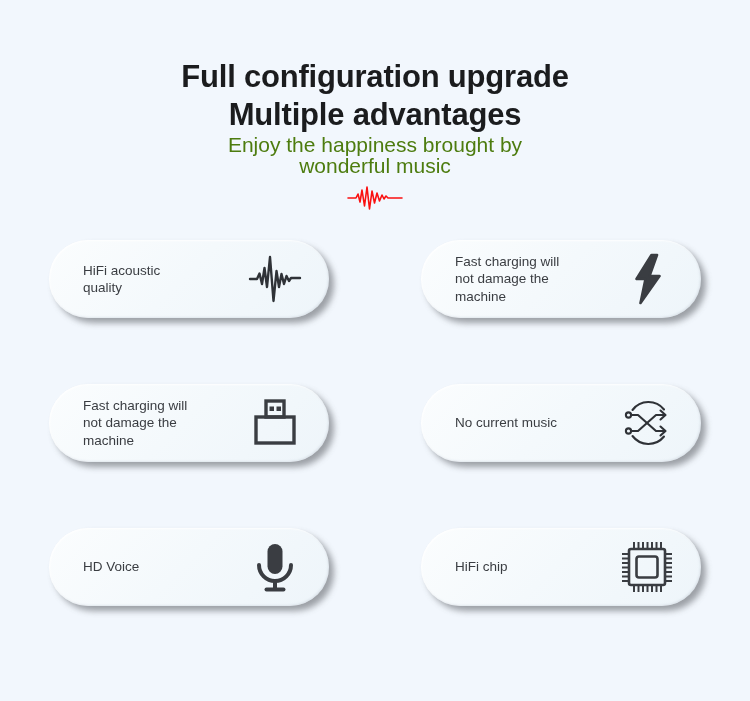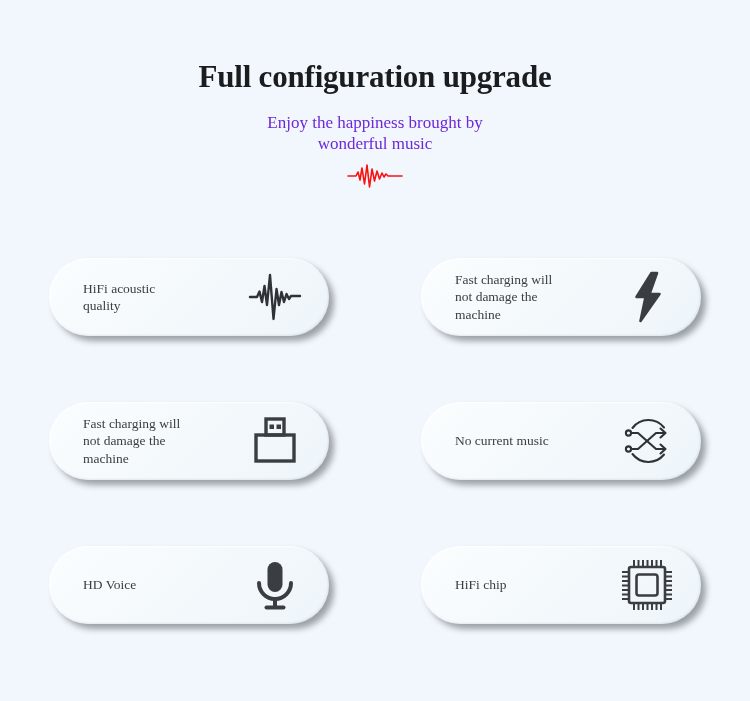--- a/index.html
+++ b/index.html
@@ -14,60 +14,58 @@
     font-family: "Liberation Sans", "DejaVu Sans", sans-serif;
     overflow: hidden;
     position: relative;
   }
 
   .page {
     width: 750px;
     height: 615px;
     position: relative;
     box-sizing: border-box;
-    font-family: Liberation Serif, serif;
   }
 
   
   .header {
     padding-top: 58px;
     text-align: center;
   }
   .title-block {
     color: #1b1c1e;
     font-size: 31px;
     line-height: 38px;
     font-weight: 600;
     letter-spacing: -0.2px;
   }
   .title-line {
     display: block;
     white-space: nowrap;
   }
   .subtitle-block {
-    margin-top: 16px;
-    color: #6d28d9;
-    font-size: 17px;
+    color: #4d7c0f;
+    font-size: 21px;
     line-height: 21px;
     font-weight: 400;
   }
   .subtitle-line {
     display: block;
   }
   .accent-wave {
     margin: 9px auto 0 auto;
     width: 56px;
     height: 26px;
     display: block;
   }
 
   
   .cards {
     position: absolute;
-    top: 258px;
+    top: 240px;
     left: 0;
     width: 750px;
     display: grid;
     grid-template-columns: 280px 280px;
     grid-template-rows: 78px 78px 78px;
     column-gap: 92px;
     row-gap: 66px;
     justify-content: center;
   }
 
@@ -130,20 +128,21 @@
   }
 </style>
 </head>
 <body>
 
 <div class="page">
 
   <div class="header">
     <div class="title-block">
       <span class="title-line">Full configuration upgrade</span>
+      <span class="title-line">Multiple advantages</span>
     </div>
     <div class="subtitle-block">
       <span class="subtitle-line">Enjoy the happiness brought by</span>
       <span class="subtitle-line">wonderful music</span>
     </div>
 
     <svg class="accent-wave" viewBox="0 0 56 26">
       <path d="M1 13 H9 L11 9 L13 17 L15 5 L17.5 21 L20 2 L22.5 24 L25 6 L27.5 18 L30 8 L32.5 16 L35 10 L37 14 L39 11 L41 13 H55" fill="none" stroke="#fa1111" stroke-width="1.6" stroke-linecap="round" stroke-linejoin="round"></path>
     </svg>
   </div>

